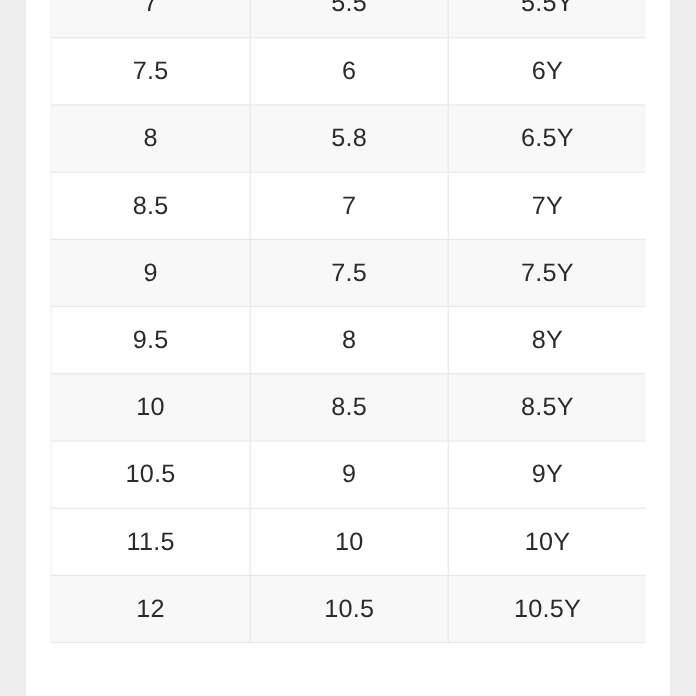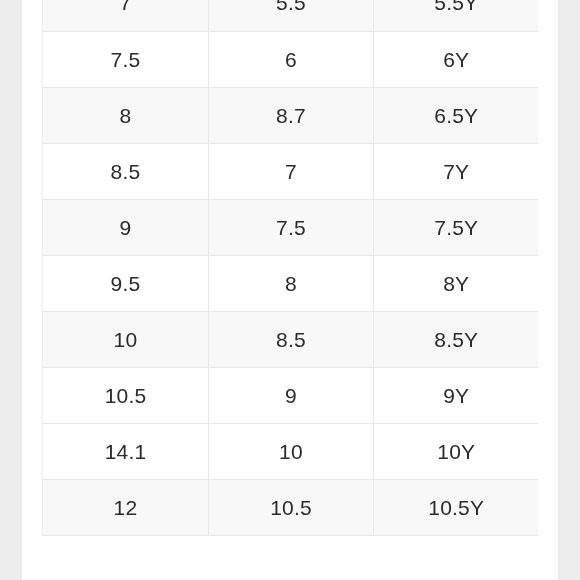--- a/index.html
+++ b/index.html
@@ -100,21 +100,21 @@
               <td>5.5</td>
               <td>5.5Y</td>
             </tr>
             <tr class="row">
               <td>7.5</td>
               <td>6</td>
               <td>6Y</td>
             </tr>
             <tr class="row row-alt">
               <td>8</td>
-              <td>8.7</td>
+              <td>5.8</td>
               <td>6.5Y</td>
             </tr>
             <tr class="row">
               <td>8.5</td>
               <td>7</td>
               <td>7Y</td>
             </tr>
             <tr class="row row-alt">
               <td>9</td>
               <td>7.5</td>
@@ -129,21 +129,21 @@
               <td>10</td>
               <td>8.5</td>
               <td>8.5Y</td>
             </tr>
             <tr class="row">
               <td>10.5</td>
               <td>9</td>
               <td>9Y</td>
             </tr>
             <tr class="row">
-              <td>14.1</td>
+              <td>11.5</td>
               <td>10</td>
               <td>10Y</td>
             </tr>
             <tr class="row row-alt">
               <td>12</td>
               <td>10.5</td>
               <td>10.5Y</td>
             </tr>
           </tbody>
       </table>

